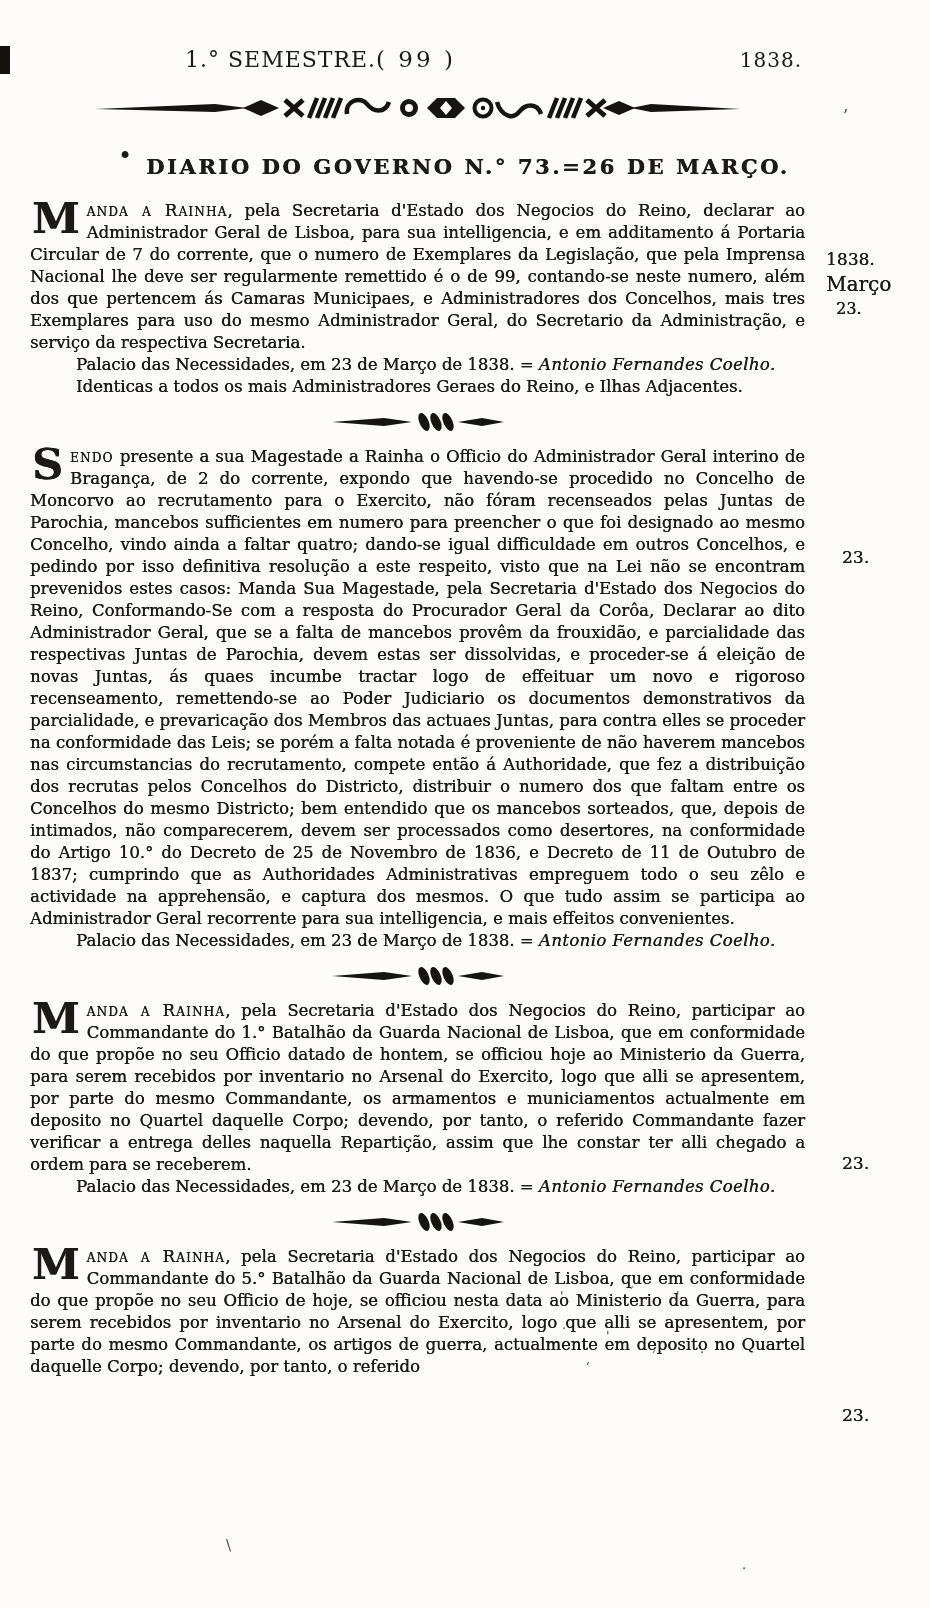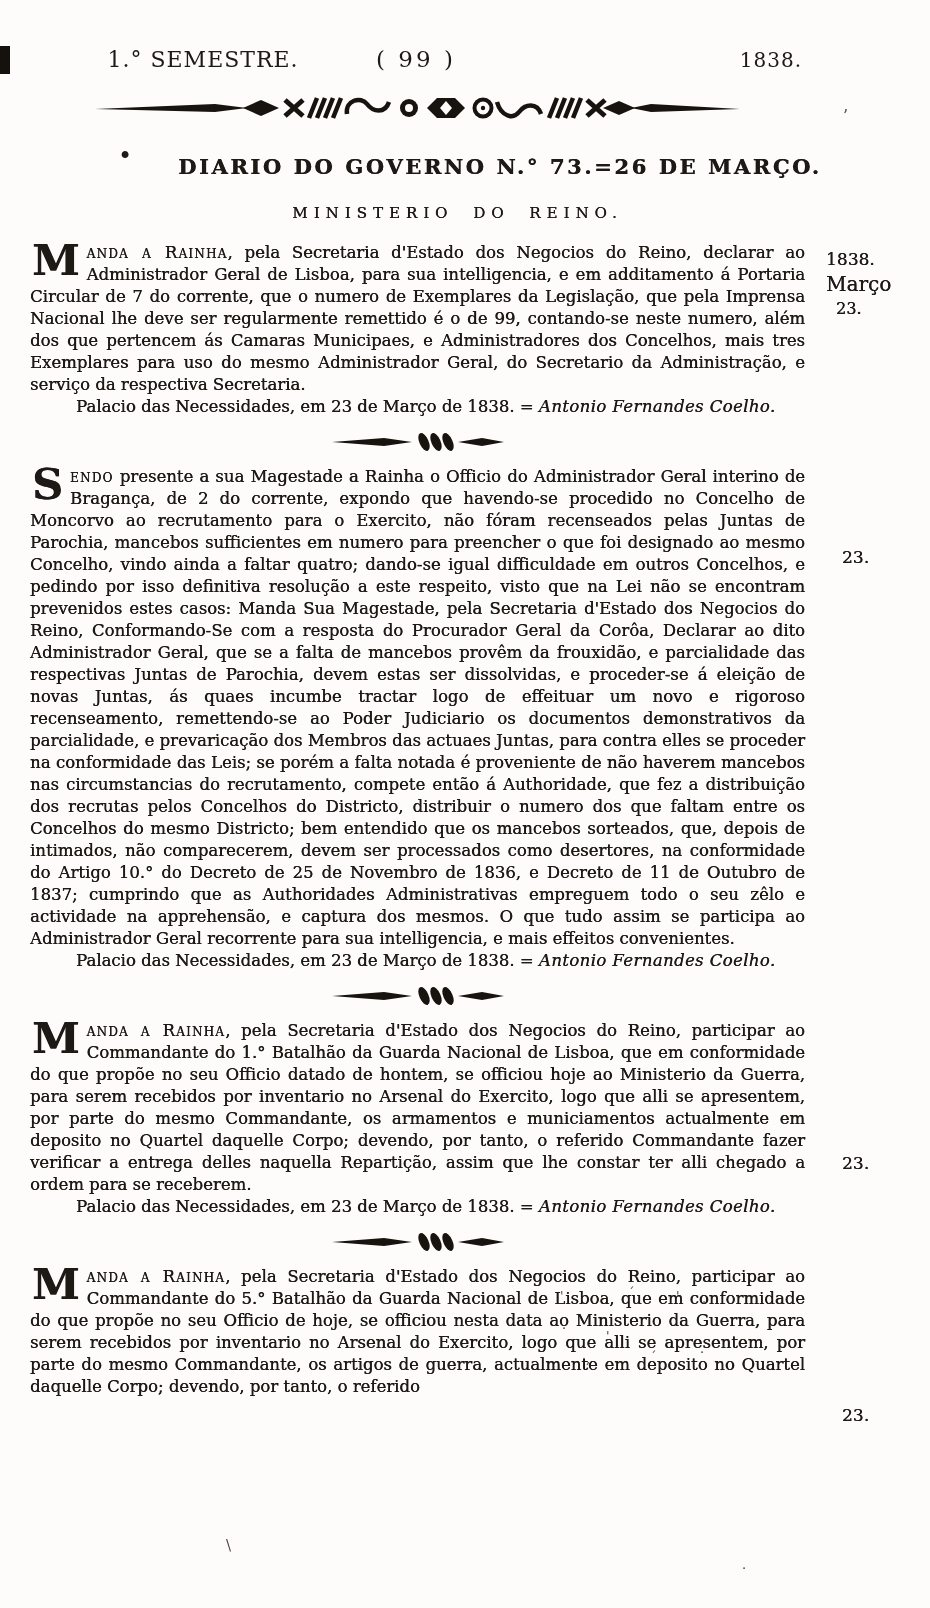--- a/index.html
+++ b/index.html
@@ -13,32 +13,31 @@
     box-shadow:0 0 6px rgba(0,0,0,.25);
   }
   .edge-artifact{position:absolute;left:0;top:46px;width:10px;height:28px;background:#15120e;}
 
   
   .page-header{
     display:flex;align-items:baseline;
     padding:46px 128px 0 30px;
     font-size:22px;letter-spacing:1px;
   }
-  .ph-left{flex:1;text-align:center;font-size:22px;}
+  .ph-left{flex:1;text-align:right;font-size:22px;}
   .ph-center{flex:0 0 auto;font-size:23px;letter-spacing:3px;}
   .ph-right{flex:1;text-align:right;font-size:20px;}
 
   .ornament-band{display:block;margin:20px 0 0 95px;}
 
   .masthead{margin:28px 0 0 118px;white-space:nowrap;}
   .masthead .bullet{display:inline-block;transform:translateY(-10px);font-size:24px;margin-right:14px;}
   .masthead .title{
     font-weight:bold;font-size:21px;letter-spacing:2.6px;
     text-shadow:.4px 0 0 currentColor;
-    margin-left:32px;
   }
   .ministry{
     width:775px;margin:24px 0 0 70px;text-align:center;
     font-size:15px;letter-spacing:6px;word-spacing:9px;
     text-shadow:.3px 0 0 currentColor;
   }
 
   
   .content{padding:20px 125px 0 30px;}
   .content p{margin:0;text-align:justify;}
@@ -100,27 +99,27 @@
       <path d="M492,8 L510,24 M492,24 L510,8" stroke-width="5" fill="none"></path>
       <polygon points="508,16 524,9 540,16 524,23" stroke="none"></polygon>
       <polygon points="536,16 556,12 645,17 556,20" stroke="none"></polygon>
     </g>
   </svg>
 
   <div class="masthead">
     <span class="bullet">•</span><span class="title">DIARIO DO GOVERNO N.° 73.=26 DE MARÇO.</span>
   </div>
 
-  <div class="ministry">MINISTERIO DO REINO.</div>
 
   <main class="content">
 
     <section class="entry">
       <p class="lead"><span class="dropcap">M</span><span class="sc">anda a Rainha</span><span>, pela Secretaria d'Estado dos Negocios do Reino, declarar ao Administrador Geral de Lisboa, para sua intelligencia, e em additamento á Portaria Circular de 7 do corrente, que o numero de Exemplares da Legislação, que pela Imprensa Nacional lhe deve ser regularmente remettido é o de 99, contando-se neste numero, além dos que pertencem ás Camaras Municipaes, e Administradores dos Concelhos, mais tres Exemplares para uso do mesmo Administrador Geral, do Secretario da Administração, e serviço da respectiva Secretaria.</span></p>
       <p class="closing"><span>Palacio das Necessidades, em 23 de Março de 1838. =</span> <span class="sig">Antonio Fernandes Coelho.</span></p>
+      <p class="postscript">Identicas a todos os mais Administradores Geraes do Reino, e Ilhas Adjacentes.</p>
     </section>
 
     <svg class="divider" width="172" height="24" viewBox="0 0 172 24">
       <g fill="#17130f">
         <polygon points="0,12 52,8 80,12 52,16"></polygon>
         <ellipse cx="92" cy="12" rx="4.6" ry="9.5" transform="rotate(-24 92 12)"></ellipse>
         <ellipse cx="104" cy="12" rx="4.6" ry="9.5" transform="rotate(-24 104 12)"></ellipse>
         <ellipse cx="116" cy="12" rx="4.6" ry="9.5" transform="rotate(-24 116 12)"></ellipse>
         <polygon points="126,12 150,8 172,12 150,16"></polygon>
       </g>

